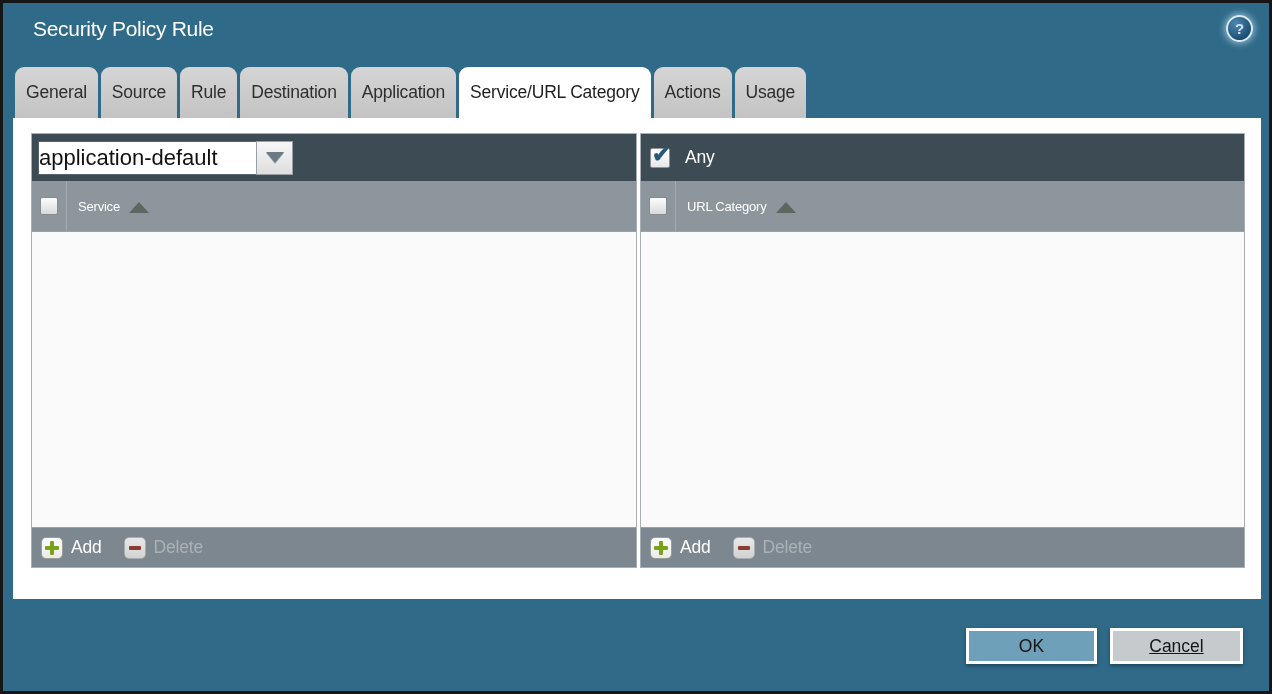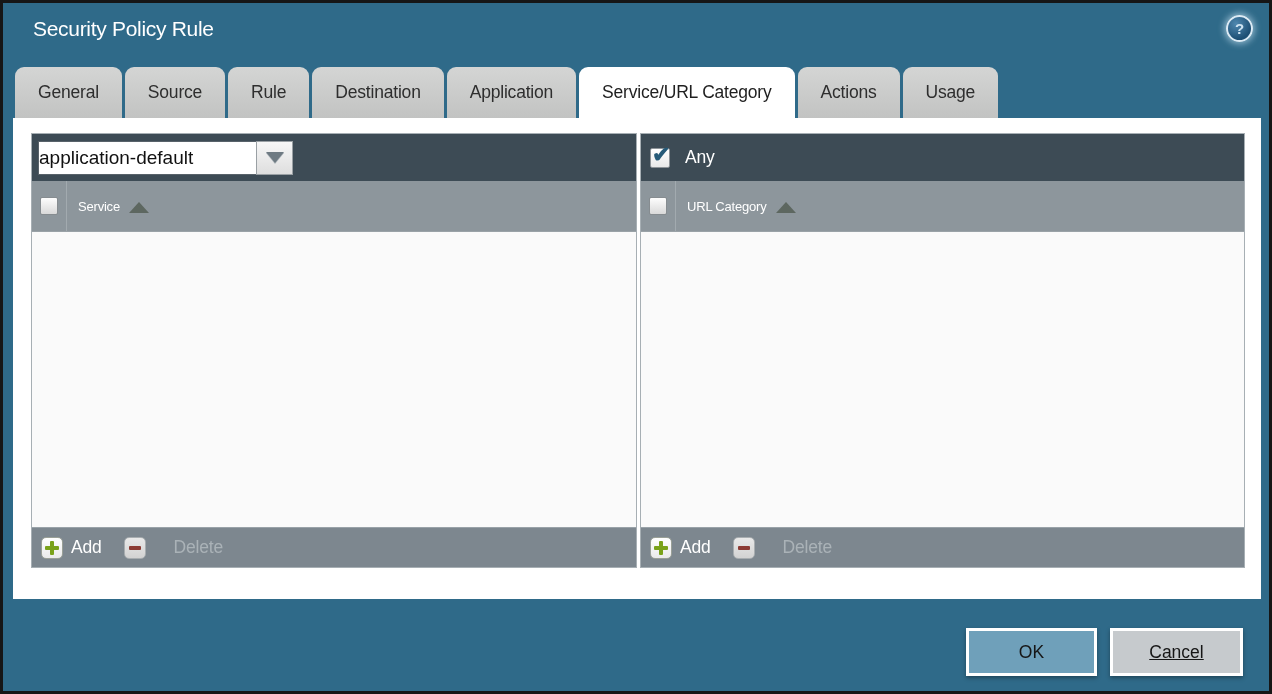--- a/index.html
+++ b/index.html
@@ -30,21 +30,21 @@
     text-align: center; line-height: 23px;
     cursor: pointer;
   }
 
   
   .tabbar {
     position: absolute; left: 12px; top: 64px;
     display: flex; gap: 3px; height: 51px;
   }
   .tab {
-    height: 51px; padding: 0 23px;
+    height: 51px; padding: 0 11px;
     background: linear-gradient(#d4d5d4, #c2c3c2);
     border-radius: 9px 9px 0 0;
     font-size: 17.5px; color: #2e2e2e;
     letter-spacing: -0.2px;
     display: flex; align-items: center; justify-content: center;
     cursor: pointer; white-space: nowrap;
   }
   .tab.active {
     background: #ffffff;
     color: #1f1f1f;
@@ -71,21 +71,21 @@
     display: flex; align-items: center;
     flex: 0 0 auto;
   }
 
   
   .dropdown { display: flex; margin-left: 6px; height: 34px; }
   .dropdown input {
     width: 218px; height: 34px;
     border: 1px solid #58626a; border-right: none;
     font-family: "Liberation Sans", sans-serif;
-    font-size: 19px; color: #111;
+    font-size: 22px; color: #111;
     padding: 0 0; outline: none; background: #ffffff;
   }
   .dropdown-btn {
     width: 37px; height: 34px;
     background: linear-gradient(#f7f7f7, #dedede);
     border: 1px solid #9aa0a4;
     display: flex; align-items: center; justify-content: center;
     cursor: pointer;
   }
   .dd-arrow {
@@ -167,25 +167,25 @@
   .del-sq {
     background: linear-gradient(#e9e9e9, #d2d2d2);
     border: 1px solid #a8adb0;
   }
   .del-sq::before {
     content: ""; position: absolute; background: #8c3b34; border-radius: 1px;
     left: 4px; top: 8px; width: 12px; height: 4px;
   }
   .footer-label { color: #ffffff; font-size: 17.5px; margin-left: 8px; letter-spacing: -0.2px; }
   .footer-label.disabled { color: #aab2b7; }
-  .footer-btn + .footer-btn { margin-left: 22px; gap: 20px; }
+  .footer-btn + .footer-btn { margin-left: 22px; }
 
   
   .action-btn {
-    position: absolute; top: 625px; height: 48px;
+    position: absolute; top: 625px; height: 36px;
     border: 3px solid #ffffff; border-radius: 0;
     font-family: "Liberation Sans", sans-serif;
     font-size: 17.5px; color: #161616;
     box-shadow: 0 2px 4px rgba(0,0,0,0.35);
     cursor: pointer;
   }
   .ok-btn { left: 963px; width: 131px; background: #6fa0ba; }
   .cancel-btn { left: 1107px; width: 133px; background: #c6cacd; text-decoration: underline; }
 </style>
 </head>

